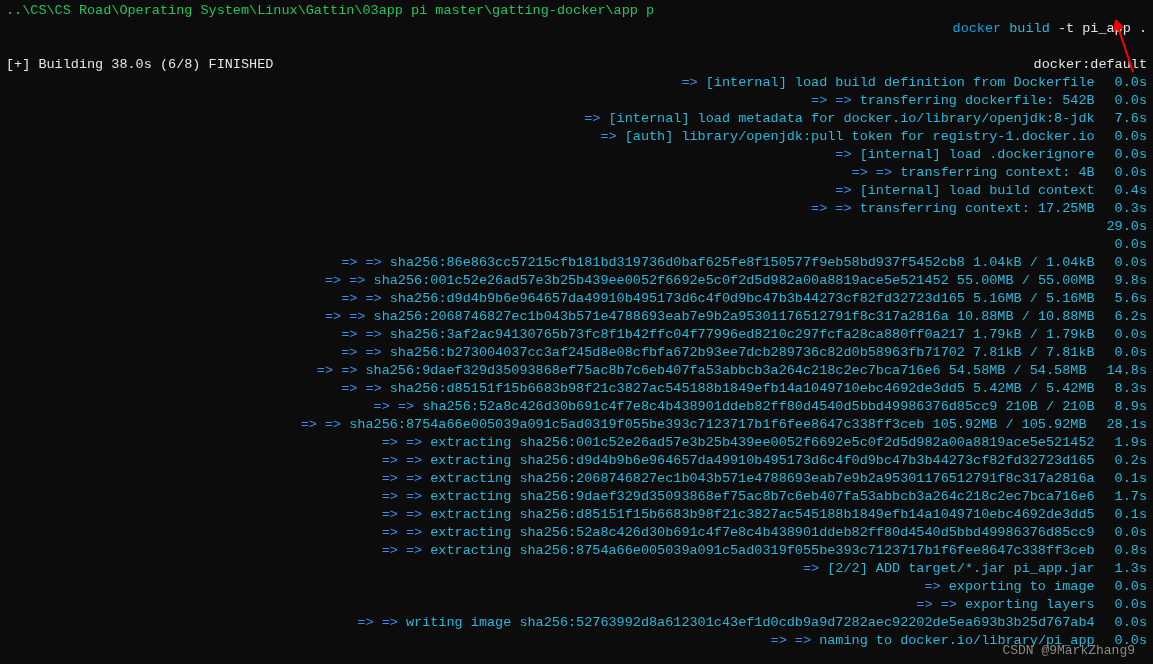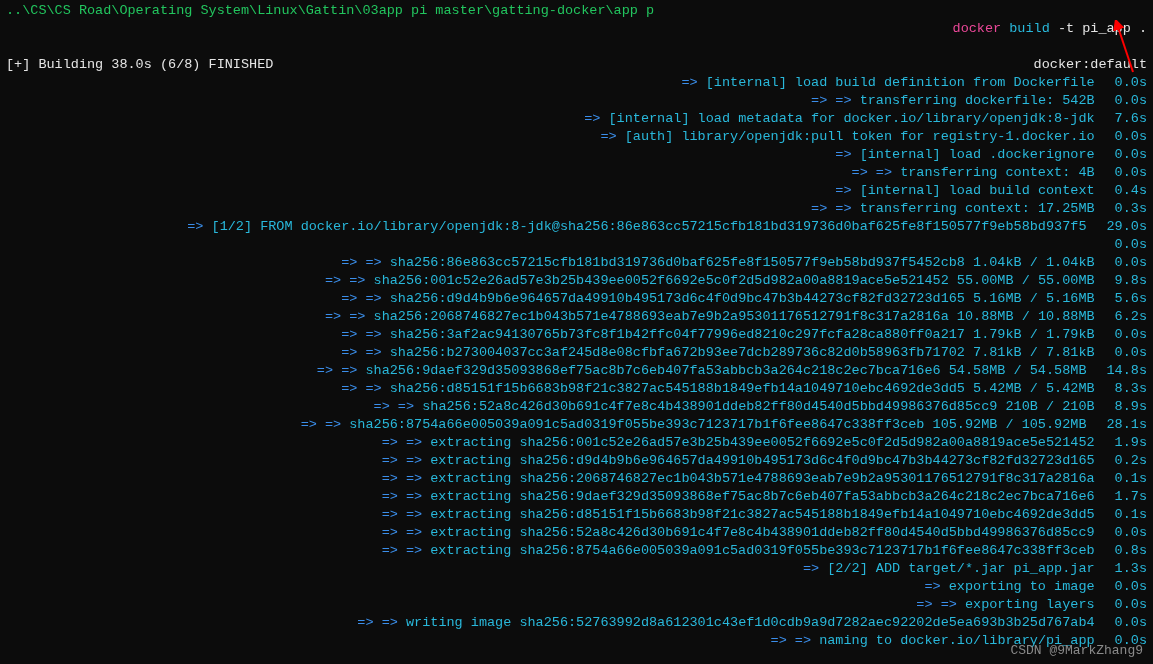--- a/index.html
+++ b/index.html
@@ -10,21 +10,21 @@
       line-height: 18px;
       color: #cccccc;
       width: 1153px;
       height: 664px;
       overflow: hidden;
       position: relative;
       padding: 2px 6px;
     }
     .blue { color: #3b8eea; }
     .cyan { color: #29b8db; }
-    .yellow { color: #ec4899; }
+    .yellow { color: #0ea5e9; }
     .white { color: #e5e5e5; }
     .row {
       display: flex;
       justify-content: flex-end;
     }
     .left { white-space: pre; overflow: hidden; }
     .right { white-space: pre; padding-left: 20px; }
     .top-row {
       display: flex;
       justify-content: space-between;
@@ -38,21 +38,21 @@
     }
     .arrow {
       position: absolute;
       top: 20px;
       right: 12px;
       pointer-events: none;
     }
     .watermark {
       position: absolute;
       bottom: 4px;
-      right: 10px;
+      right: 18px;
       color: #8a8a8a;
       font-size: 13px;
     }
   </style>
 </head>
 <body>
 
 <div class="top-row">
   <span class="top-left">..\CS\CS Road\Operating System\Linux\Gattin\03app pi master\gatting-docker\app p</span>
   <span class="top-right">
@@ -92,21 +92,20 @@
     </div>
     <div class="row">
       <span class="left"><span class="blue">=&gt;</span><span class="cyan"> [internal] load build context</span></span>
       <span class="right cyan">0.4s</span>
     </div>
     <div class="row">
       <span class="left"><span class="blue">=&gt; =&gt;</span><span class="cyan"> transferring context: 17.25MB</span></span>
       <span class="right cyan">0.3s</span>
     </div>
     <div class="row">
-      <span class="left"><span class="blue">=&gt;</span><span class="cyan"> [1/2] FROM docker.io/library/openjdk:8-jdk@sha256:86e863cc57215cfb181bd319736d0baf625fe8f150577f9eb58bd937f5</span></span>
       <span class="right cyan">29.0s</span>
     </div>
     <div class="row">
       <span class="right cyan">0.0s</span>
     </div>
     <div class="row">
       <span class="left"><span class="blue">=&gt; =&gt;</span><span class="cyan"> sha256:86e863cc57215cfb181bd319736d0baf625fe8f150577f9eb58bd937f5452cb8 1.04kB / 1.04kB</span></span>
       <span class="right cyan">0.0s</span>
     </div>
     <div class="row">

